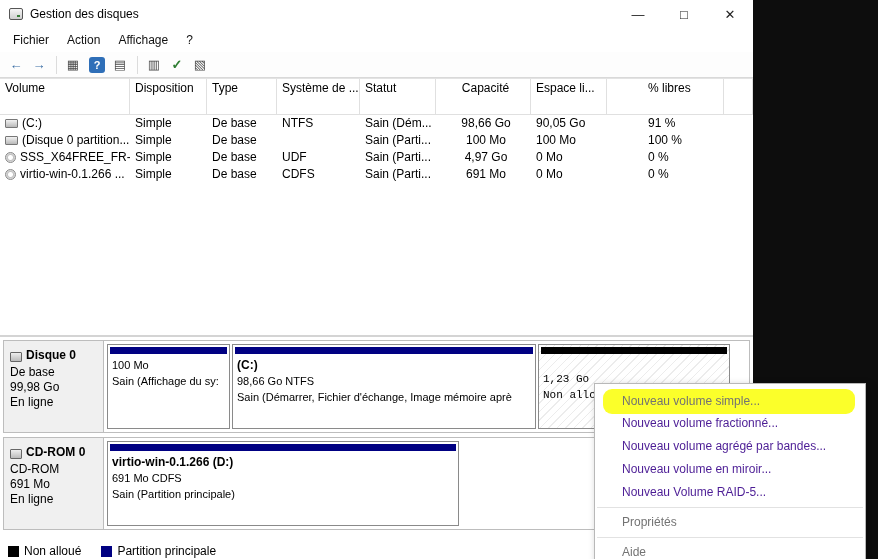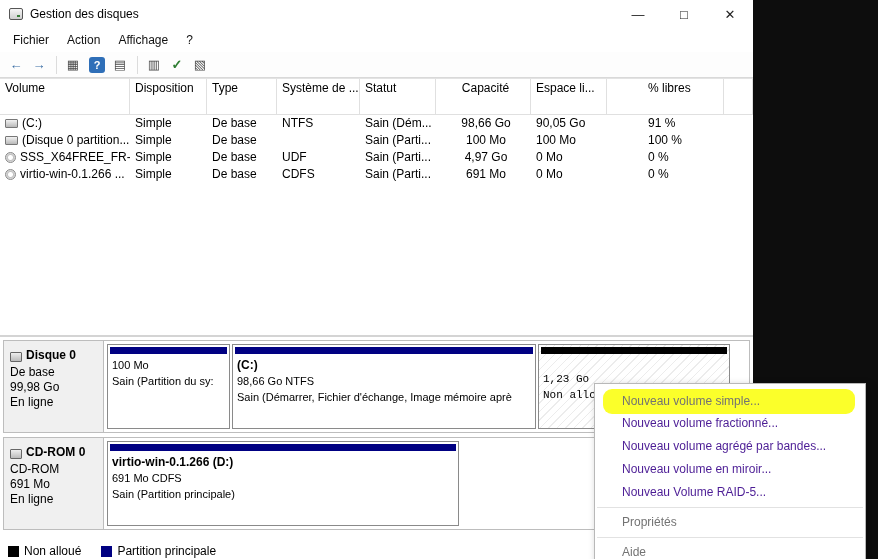--- a/index.html
+++ b/index.html
@@ -205,21 +205,21 @@
             <span>Disque 0</span>
           </div>
         <div class="dl-line">De base</div>
         <div class="dl-line">99,98 Go</div>
         <div class="dl-line">En ligne</div>
       </div>
       <div class="part" style="left:103px; width:123px;">
         <div class="stripe primary"></div>
         <div class="plines">
           <div class="pline">100 Mo</div>
-          <div class="pline">Sain (Partition du sy:</div>
+          <div class="pline">Sain (Affichage du sy:</div>
         </div>
       </div>
       <div class="part" style="left:228px; width:304px;">
         <div class="stripe primary"></div>
         <div class="plines">
           <div class="pline bold">(C:)</div>
           <div class="pline">98,66 Go NTFS</div>
           <div class="pline">Sain (Démarrer, Fichier d'échange, Image mémoire aprè</div>
         </div>
       </div>

